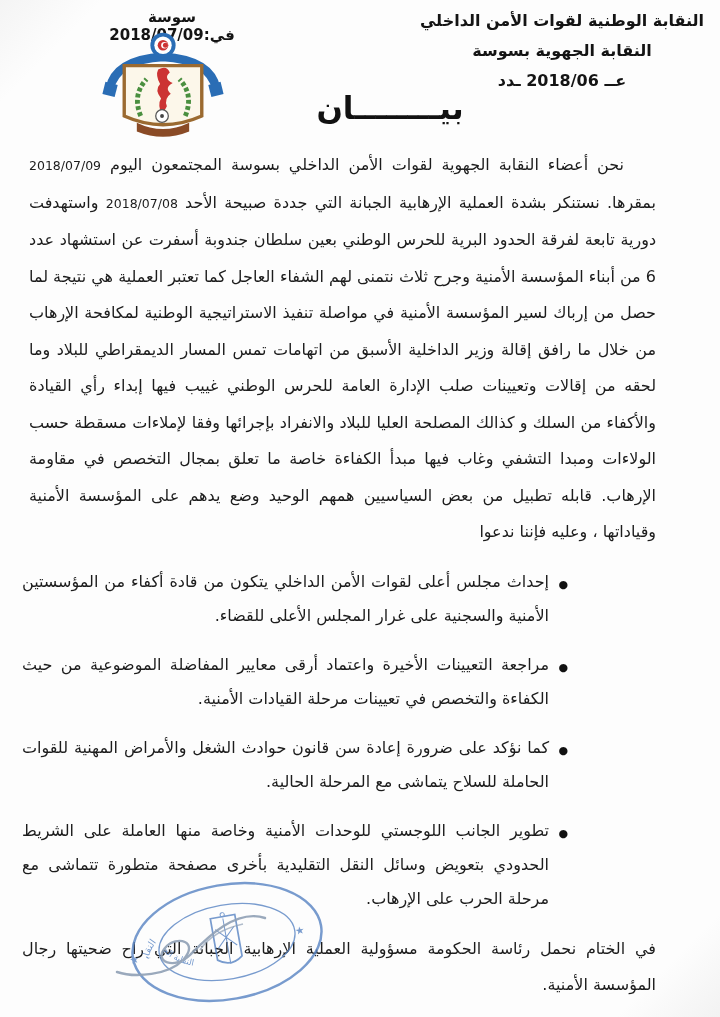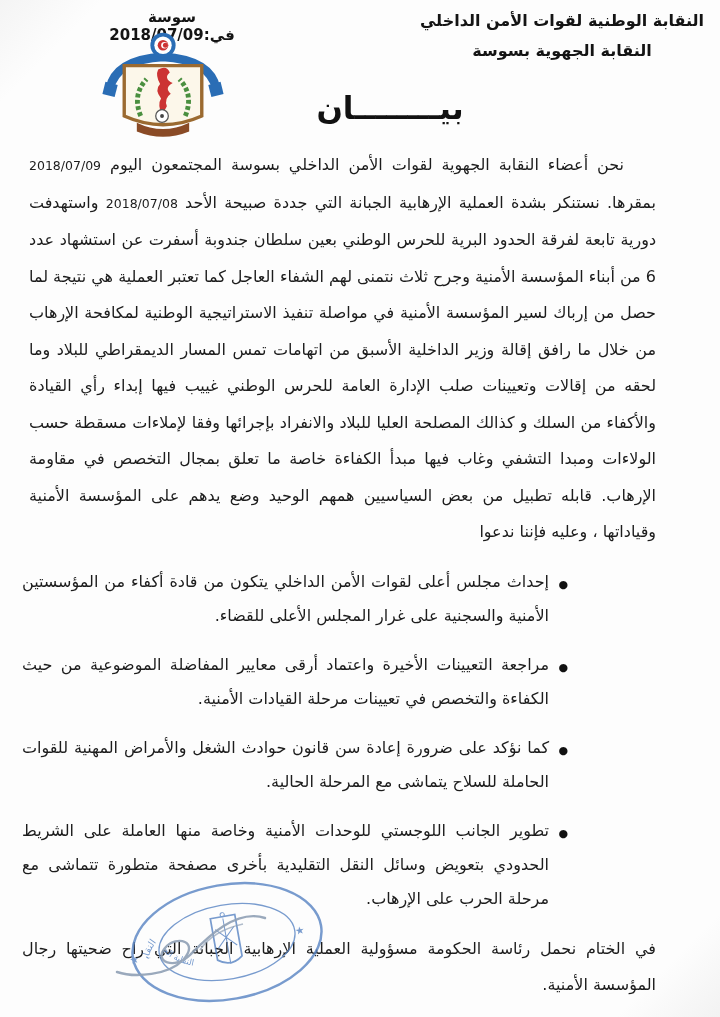--- a/index.html
+++ b/index.html
@@ -67,20 +67,21 @@
   .signature .sig-name{font-size:19px;}
 </style>
 </head>
 <body>
 
 <div class="page">
 
   <div class="header-right">
     <div>النقابة الوطنية لقوات الأمن الداخلي</div>
     <div>النقابة الجهوية بسوسة</div>
+    <div class="num-line">عــ 2018/06 ـدد</div>
   </div>
 
   <div class="date-line">سوسة في:2018/07/09</div>
 
   <div class="logo-wrap">
     <svg viewBox="0 0 130 112" width="126" height="110">
 
       <path d="M 10,60 Q 16,30 65,27 Q 114,30 120,60" fill="none" stroke="#2a6db5" stroke-width="9" stroke-linecap="round"></path>
       <rect x="4" y="54" width="13" height="13" fill="#2a6db5" transform="rotate(14 10 60)"></rect>
       <rect x="113" y="54" width="13" height="13" fill="#2a6db5" transform="rotate(-14 120 60)"></rect>

